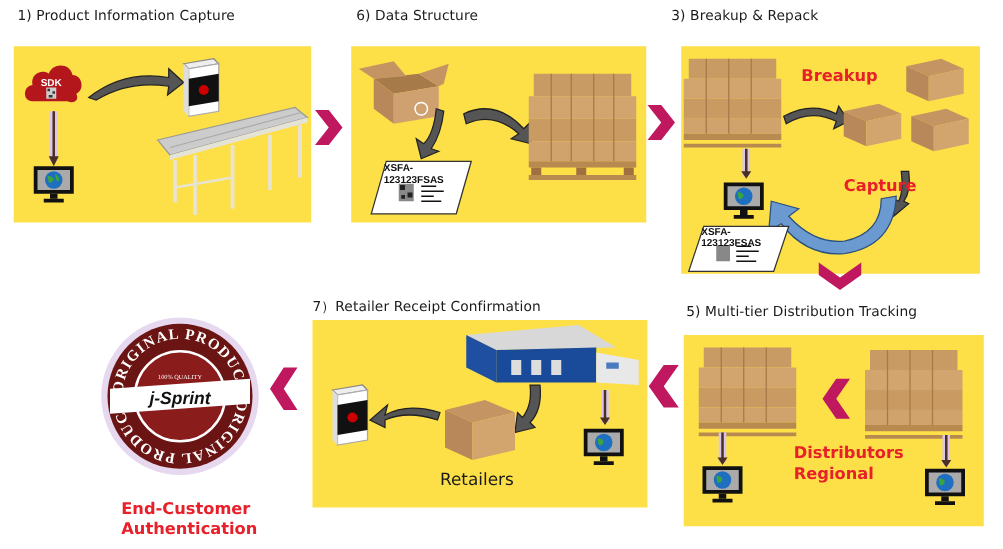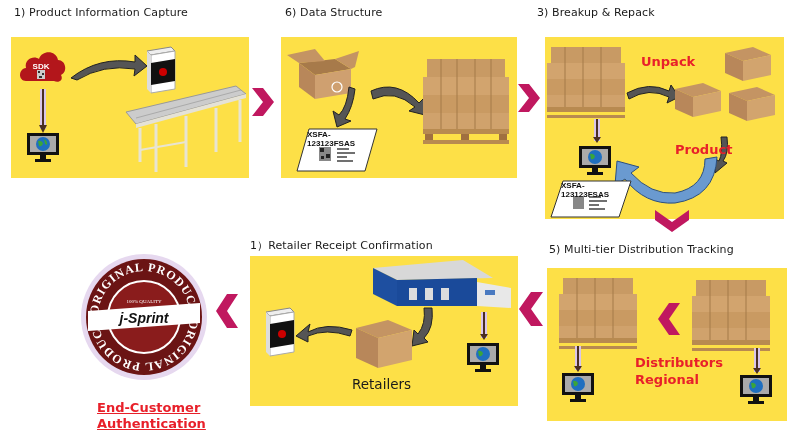--- a/index.html
+++ b/index.html
@@ -11,21 +11,21 @@
   .blktxt{position:absolute;color:#1a1a1a;font-size:13.5px;white-space:nowrap;}
   svg{overflow:visible;}
 </style>
 </head>
 <body>
 
 <div class="title" style="left:14px;top:6px;">1) Product Information Capture</div>
 <div class="title" style="left:285px;top:6px;">6) Data Structure</div>
 <div class="title" style="left:537px;top:6px;">3) Breakup &amp; Repack</div>
 <div class="title" style="left:549px;top:243px;">5) Multi-tier Distribution Tracking</div>
-<div class="title" style="left:250px;top:238px;">1）Retailer Receipt Confirmation</div>
+<div class="title" style="left:250px;top:238px;">7）Retailer Receipt Confirmation</div>
 
 <div class="panel" style="left:11px;top:37px;width:238px;height:141px;">
 
   <svg class="abs" style="left:7px;top:10px;" width="48" height="38">
     <path d="M8 34 C0 34 0 22 8 21 C6 12 16 8 21 12 C24 3 38 3 40 13 C48 13 50 25 43 28 C46 34 40 36 36 34 Z" fill="#b3161b"></path>
     <text x="23" y="22" text-anchor="middle" font-size="8" font-weight="bold" fill="#fff" font-family="Liberation Sans, sans-serif">SDK</text>
     <rect x="19" y="23" width="8" height="9" fill="#ccc"></rect>
     <rect x="20" y="24" width="2" height="2" fill="#333"></rect>
       <rect x="24" y="26" width="2" height="2" fill="#333"></rect>
       <rect x="21" y="29" width="3" height="2" fill="#333"></rect>
@@ -147,21 +147,21 @@
     <rect x="0" y="34" width="78" height="16" fill="#c99a62"></rect>
     <rect x="0" y="50" width="78" height="12" fill="#d0a26c"></rect>
     <g stroke="#a47a48">
         <line x1="18" y1="2" x2="18" y2="62"></line>
         <line x1="36" y1="2" x2="36" y2="62"></line>
         <line x1="54" y1="2" x2="54" y2="62"></line>
       </g>
     <rect x="0" y="62" width="78" height="5" fill="#b88a50"></rect>
       <rect x="0" y="70" width="78" height="3" fill="#b88a50"></rect>
   </svg>
-  <div class="redtxt" style="left:96px;top:17px;">Unpack</div>
+  <div class="redtxt" style="left:96px;top:17px;">Breakup</div>
   <svg class="abs" style="left:80px;top:40px;" width="55" height="30">
     <path d="M2 16 Q24 4 44 14 L46 8 L54 20 L42 26 L44 20 Q24 10 4 22 Z" fill="#555" stroke="#222"></path>
   </svg>
 
   <svg class="abs" style="left:128px;top:42px;" width="50" height="40">
     <polygon points="2,10 30,4 48,12 20,18" fill="#c49463"></polygon>
       <polygon points="2,10 20,18 20,38 2,30" fill="#b8875a"></polygon>
       <polygon points="20,18 48,12 48,32 20,38" fill="#d2a46e"></polygon>
   </svg>
   <svg class="abs" style="left:178px;top:6px;" width="50" height="40">
@@ -170,21 +170,21 @@
       <polygon points="20,18 48,12 48,32 20,38" fill="#d2a46e"></polygon>
   </svg>
   <svg class="abs" style="left:182px;top:46px;" width="50" height="40">
     <polygon points="2,10 30,4 48,12 20,18" fill="#c49463"></polygon>
       <polygon points="2,10 20,18 20,38 2,30" fill="#b8875a"></polygon>
       <polygon points="20,18 48,12 48,32 20,38" fill="#d2a46e"></polygon>
   </svg>
   <svg class="abs" style="left:168px;top:100px;" width="24" height="40">
     <path d="M14 0 Q16 16 10 24 L14 26 L2 36 L2 22 L6 24 Q10 16 8 0 Z" fill="#555" stroke="#222"></path>
   </svg>
-  <div class="redtxt" style="left:130px;top:105px;">Product</div>
+  <div class="redtxt" style="left:130px;top:105px;">Capture</div>
 
   <svg class="abs" style="left:60px;top:120px;" width="120" height="60">
     <path d="M112 0 Q110 40 70 46 Q40 48 20 22 L10 28 L12 4 L34 10 L26 16 Q46 38 70 36 Q100 30 100 2 Z" fill="#6a9ad0" stroke="#2a4f80"></path>
   </svg>
 
   <svg class="abs" style="left:46px;top:82px;" width="12" height="26">
     <rect x="3" y="0" width="6" height="22" fill="#d9c6ea"></rect>
       <rect x="5" y="0" width="2" height="20" fill="#4a2f22"></rect>
       <path d="M2 18 L10 18 L6 24 Z" fill="#4a2f22"></path>
   </svg>
@@ -346,16 +346,16 @@
     <textPath href="#topArc" startOffset="50%" text-anchor="middle">ORIGINAL PRODUCT</textPath>
   </text>
   <text font-family="Liberation Serif, serif" font-size="12" font-weight="bold" fill="#fff" letter-spacing="1" transform="rotate(180 64 64)">
     <textPath href="#topArc" startOffset="50%" text-anchor="middle">ORIGINAL PRODUCT</textPath>
   </text>
   <text x="64" y="50" text-anchor="middle" font-family="Liberation Serif, serif" font-size="5" fill="#fff">100% QUALITY</text>
   <polygon points="8,58 120,50 120,70 8,78" fill="#fff"></polygon>
   <text x="64" y="70" text-anchor="middle" font-family="Liberation Sans, sans-serif" font-size="14" font-weight="bold" font-style="italic" fill="#111">j-Sprint</text>
 </svg>
 
-<div class="redtxt" style="left:97px;top:400px;width:95px;text-align:center;line-height:16px;text-decoration:underline;">
+<div class="redtxt" style="left:97px;top:400px;width:95px;text-align:center;line-height:16px;">
   <div>End-Customer</div>
   <div>Authentication</div>
 </div>
 
 </body></html>

